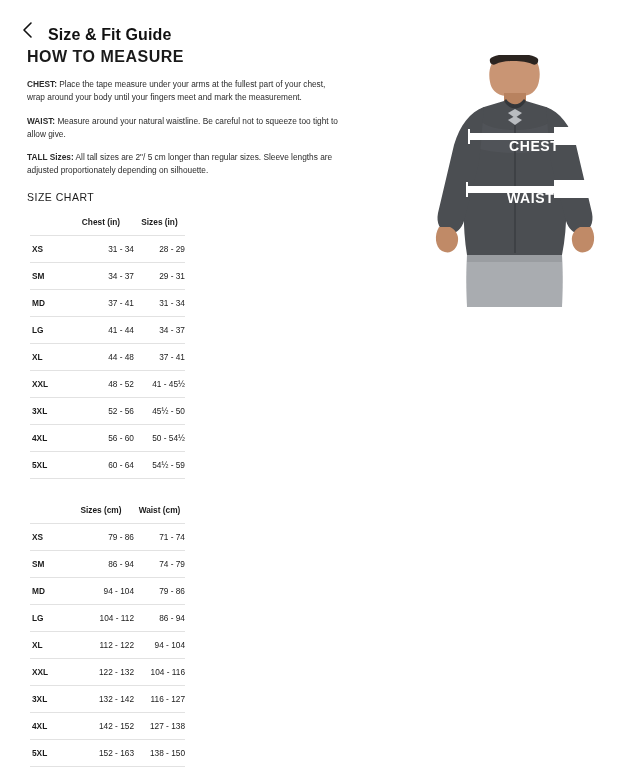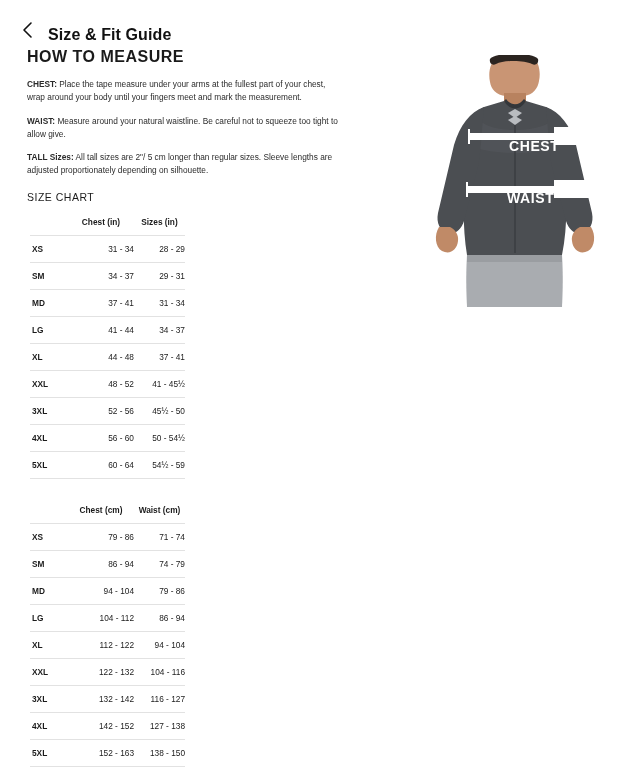--- a/index.html
+++ b/index.html
@@ -209,21 +209,21 @@
           <td>60 - 64</td>
           <td>54½ - 59</td>
         </tr>
       </tbody>
     </table>
 
     <table class="size-table">
       <thead>
         <tr>
           <th class="blank"></th>
-          <th class="col-chest">Chest (cm)</th>
+          <th class="col-chest">Sizes (cm)</th>
           <th class="col-waist">Waist (cm)</th>
         </tr>
       </thead>
       <tbody>
         <tr class="first-row">
           <td class="sz">XS</td>
           <td>79 - 86</td>
           <td>71 - 74</td>
         </tr>
         <tr>

